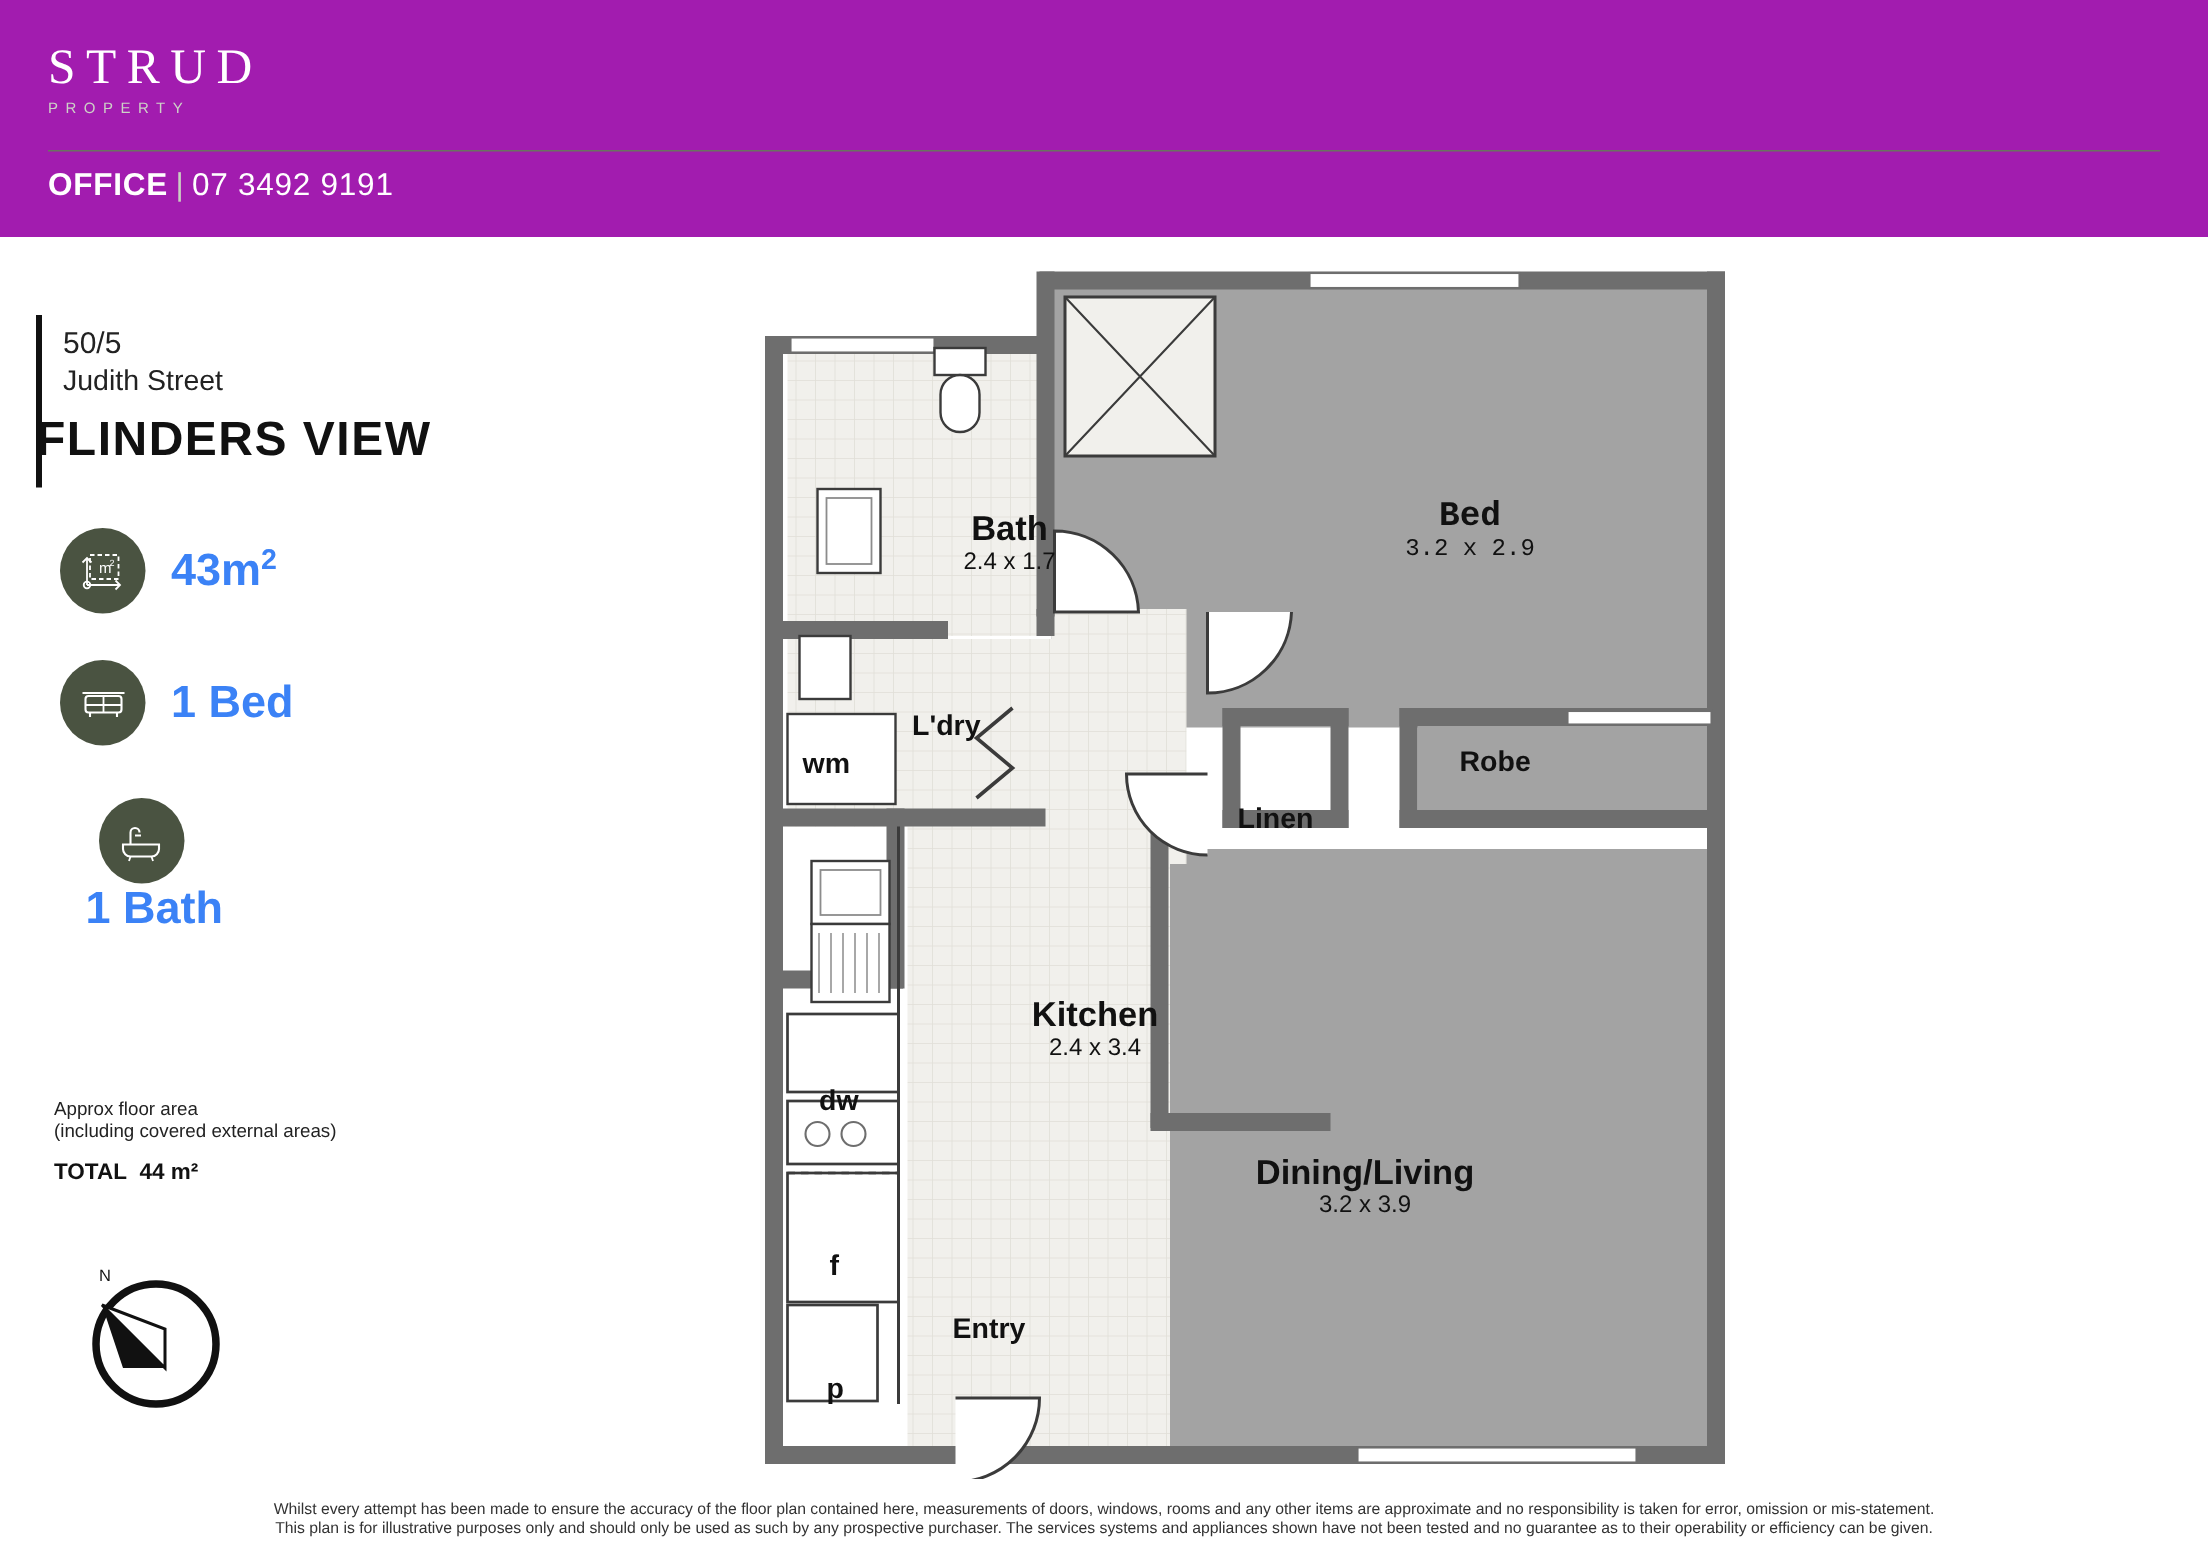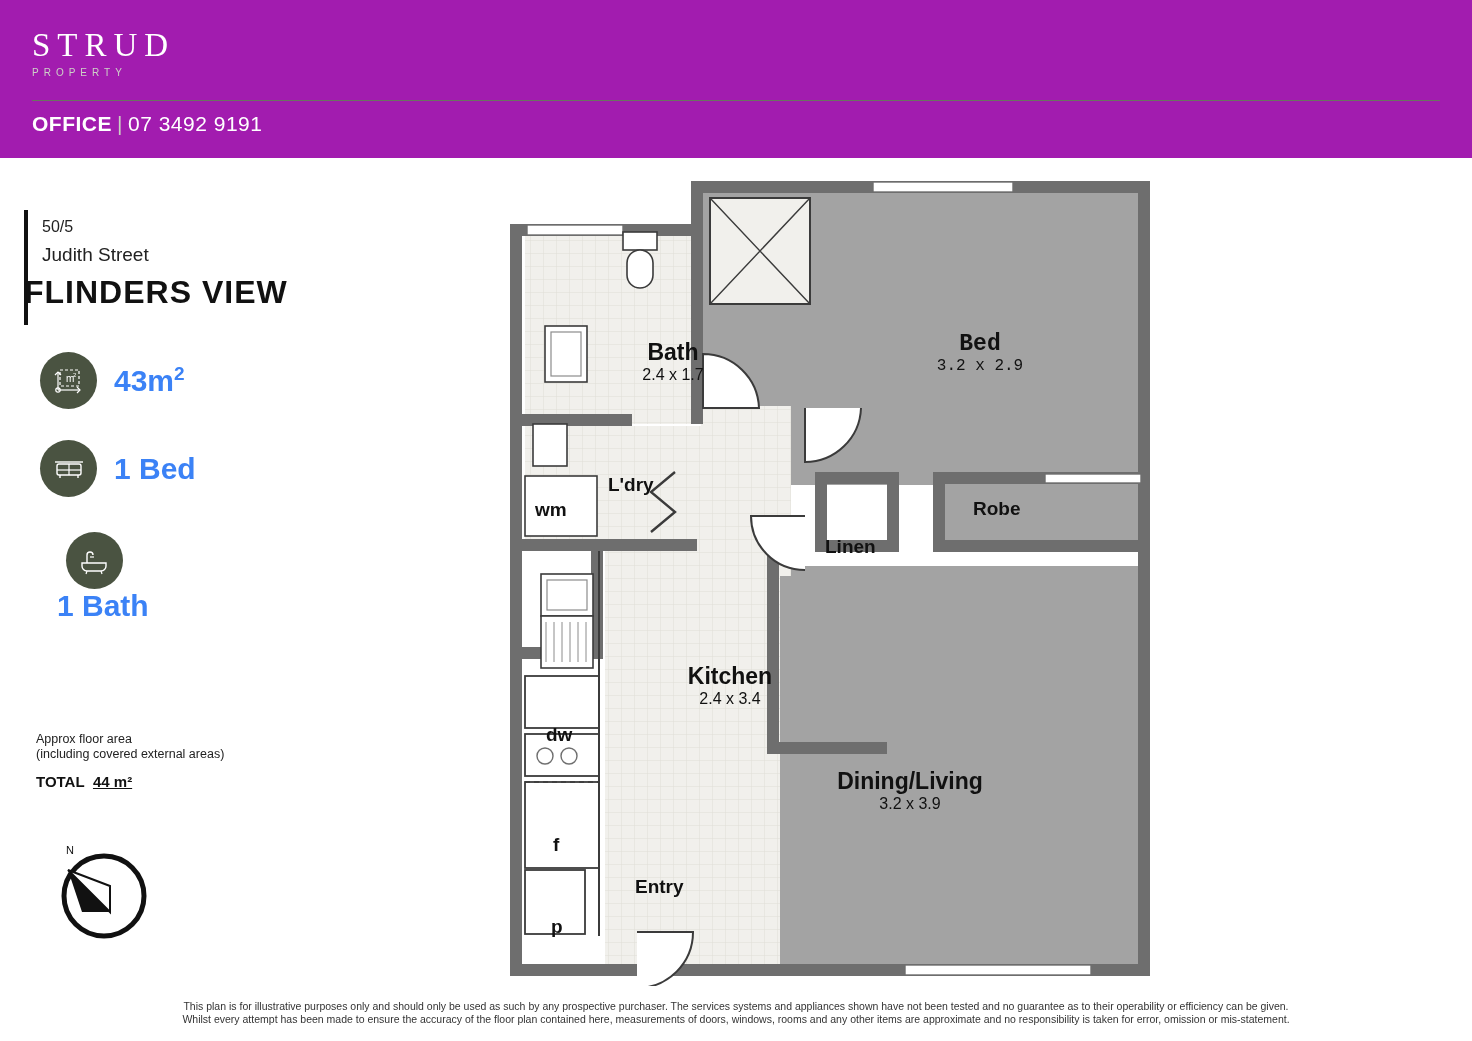--- a/index.html
+++ b/index.html
@@ -35,21 +35,21 @@
     position:absolute;left:32px;top:112px;font-size:21px;color:#ffffff;letter-spacing:.5px;
   }
   .office-line .lbl{font-weight:bold;}
   .office-line .sep{color:#c9cfc2;margin:0 5px;}
 
   
   .left-rule{
     position:absolute;left:24px;top:210px;width:4px;height:115px;background:#111;
   }
   .addr-unit{
-    position:absolute;left:42px;top:218px;font-size:16px;color:#222;
+    position:absolute;left:42px;top:218px;font-size:20px;color:#222;
   }
   .addr-street{
     position:absolute;left:42px;top:244px;font-size:19px;color:#222;
   }
   .prop-title{
     position:absolute;left:24px;top:274px;font-size:32px;font-weight:bold;letter-spacing:1px;color:#111;
   }
 
   .feature{
     position:absolute;left:40px;display:flex;align-items:center;
@@ -65,21 +65,21 @@
   #feat-area{top:352px;}
   #feat-bed{top:440px;justify-content:center;}
   #feat-bath{top:532px;flex-direction:column;}
 
   .approx{
     position:absolute;left:36px;top:732px;font-size:12.5px;color:#222;line-height:15px;
   }
   .total{
     position:absolute;left:36px;top:773px;font-size:15px;color:#111;font-weight:bold;
   }
-  .total .num{font-weight:bold;text-decoration:underline;}
+  .total .num{font-weight:bold;}
 
   
   .compass{position:absolute;left:52px;top:840px;width:104px;height:104px;}
 
   
   .disclaimer{
     position:absolute;left:0;top:1000px;width:1472px;text-align:center;
     font-size:10.5px;color:#333;line-height:13px;
   }
 
@@ -312,15 +312,15 @@
   <div class="tag" style="left:30px;top:323px;">wm</div>
   <div class="tag" style="left:320px;top:360px;">Linen</div>
   <div class="tag" style="left:468px;top:322px;">Robe</div>
   <div class="tag" style="left:41px;top:548px;">dw</div>
   <div class="tag" style="left:48px;top:658px;">f</div>
   <div class="tag" style="left:46px;top:740px;">p</div>
   <div class="tag" style="left:130px;top:700px;">Entry</div>
 </div>
 
 <div class="disclaimer">
+  <div>Whilst every attempt has been made to ensure the accuracy of the floor plan contained here, measurements of doors, windows, rooms and any other items are approximate and no responsibility is taken for error, omission or mis-statement.</div>
   <div>This plan is for illustrative purposes only and should only be used as such by any prospective purchaser. The services systems and appliances shown have not been tested and no guarantee as to their operability or efficiency can be given.</div>
-  <div>Whilst every attempt has been made to ensure the accuracy of the floor plan contained here, measurements of doors, windows, rooms and any other items are approximate and no responsibility is taken for error, omission or mis-statement.</div>
 </div>
 
 </body></html>

